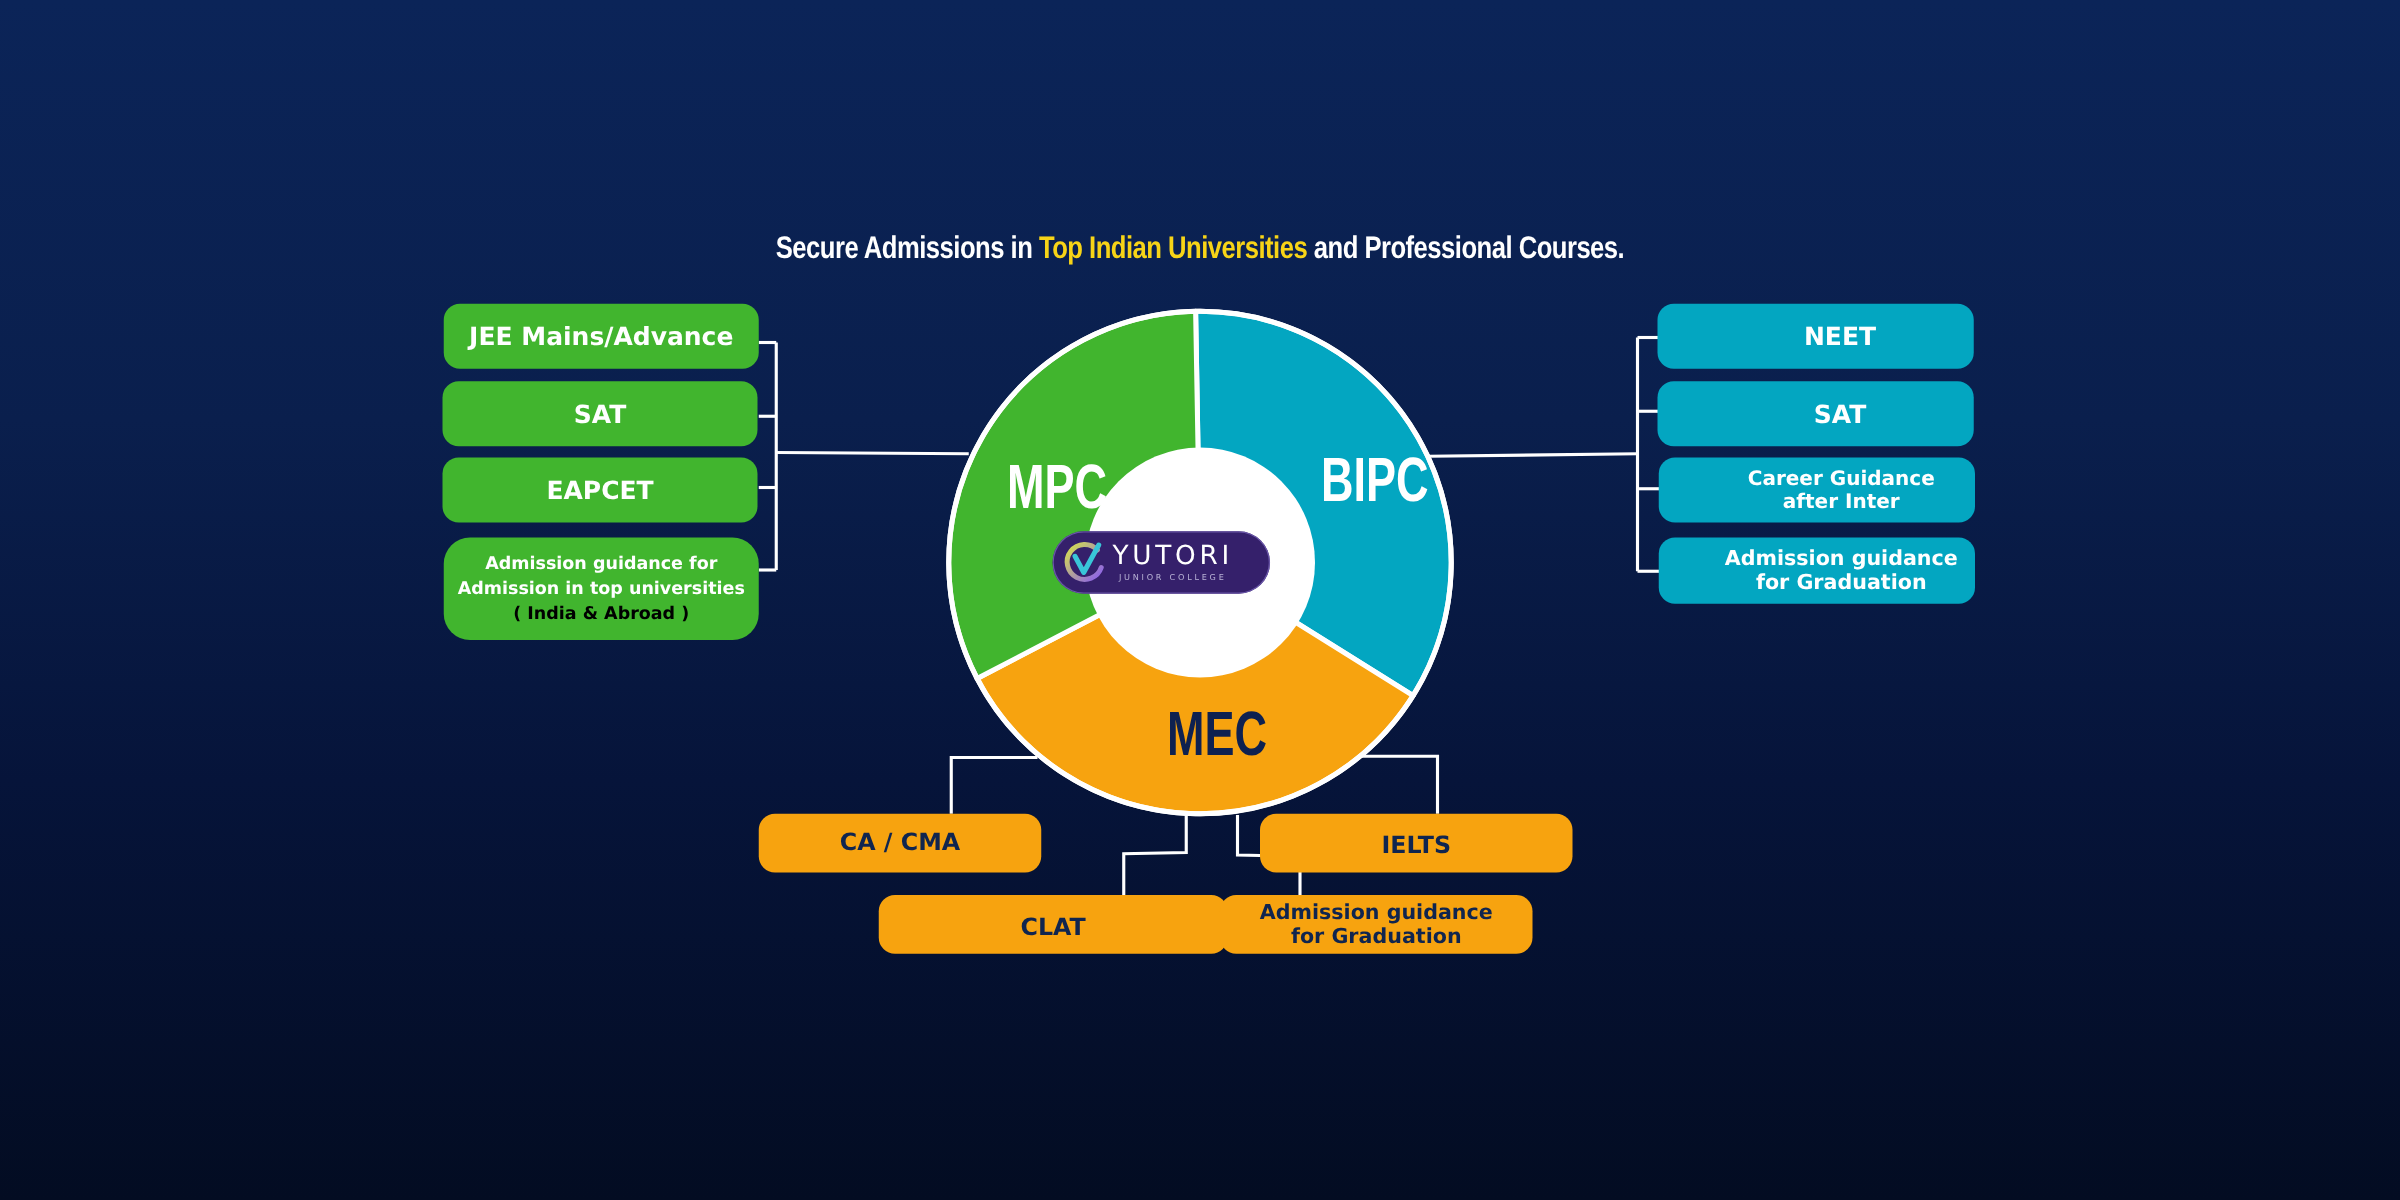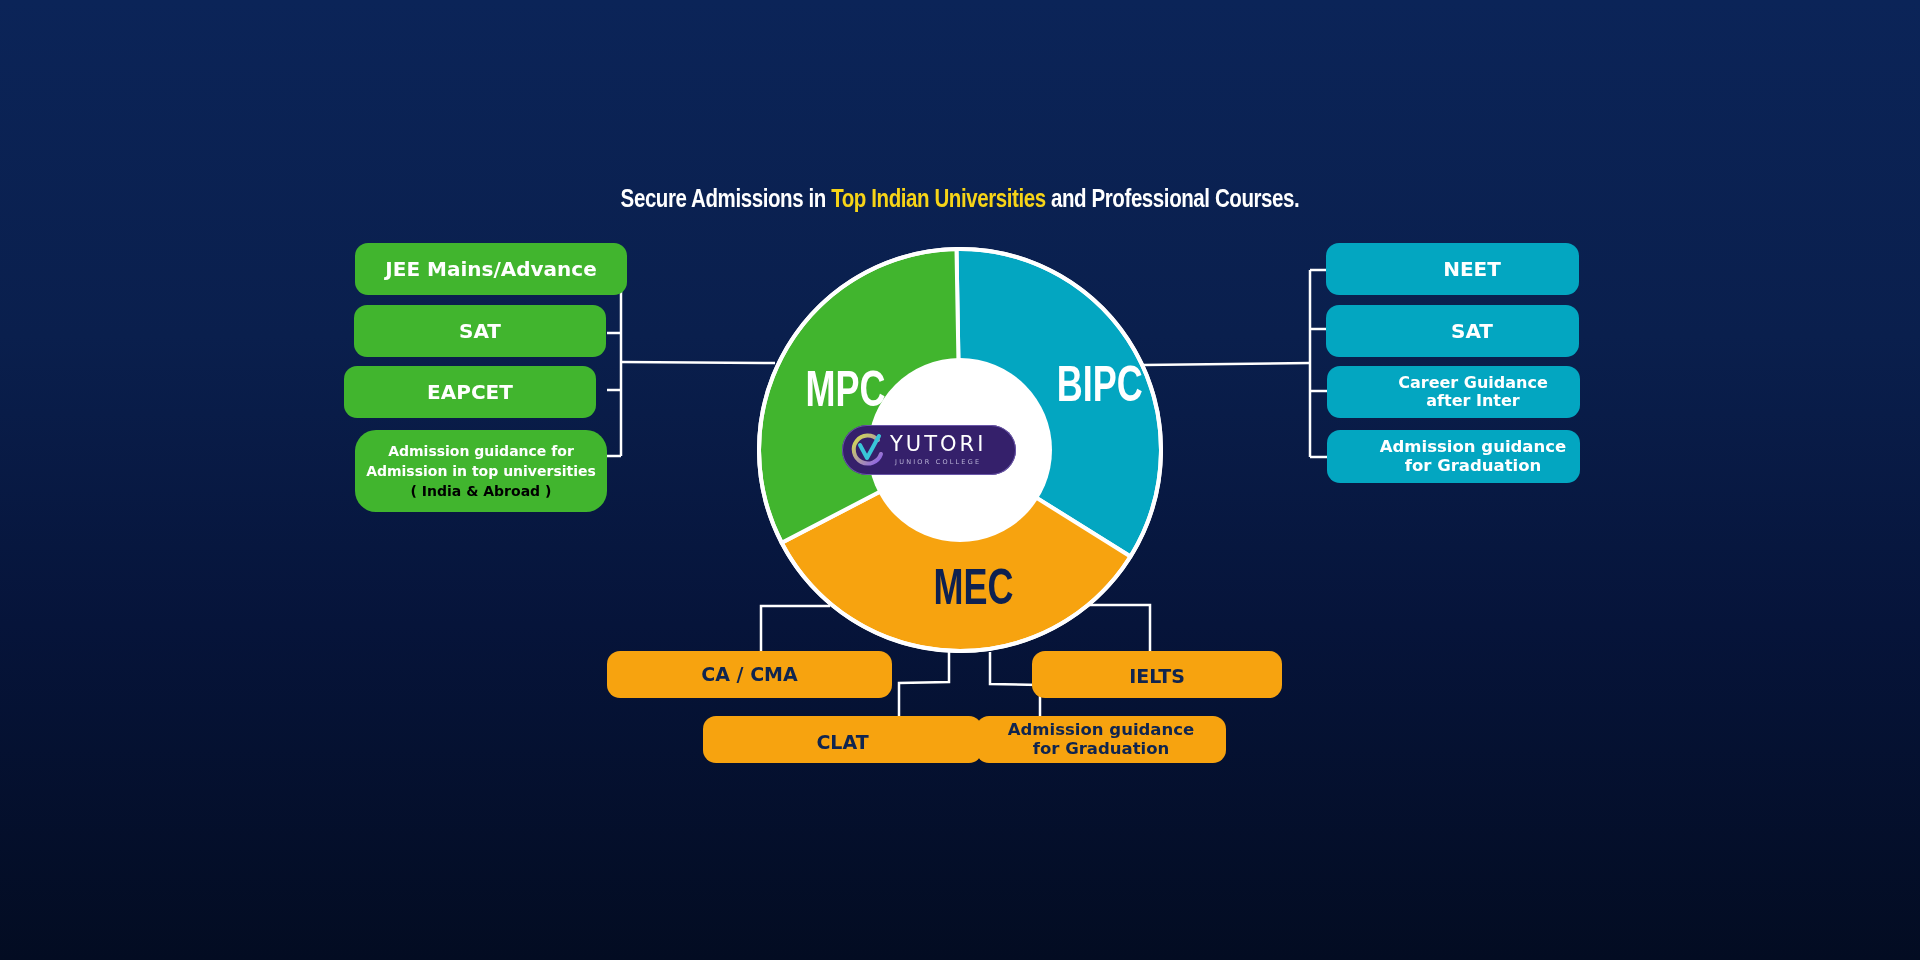--- a/index.html
+++ b/index.html
@@ -97,27 +97,27 @@
       <path d="M28 8 A14 14 0 1 0 31 22" fill="none" stroke="url(#lg1)" stroke-width="4" stroke-linecap="round"></path>
       <path d="M10 13 L17 26 L29 4" fill="none" stroke="#39c6d8" stroke-width="4" stroke-linecap="round" stroke-linejoin="round"></path>
     </svg>
   </div>
   <div class="words">
     <div class="name">YUTORI</div>
     <div class="tag">JUNIOR COLLEGE</div>
   </div>
 </div>
 
-<div class="box green" style="left:355px; top:243px; width:272px; height:52px; font-size:20px;">
+<div class="box green" style="left:355px; top:243px; width:252px; height:52px; font-size:20px;">
   <span>JEE Mains/Advance</span>
 </div>
 <div class="box green" style="left:354px; top:305px; width:252px; height:52px; font-size:20px;">
   <span>SAT</span>
 </div>
-<div class="box green" style="left:344px; top:366px; width:252px; height:52px; font-size:20px;">
+<div class="box green" style="left:354px; top:366px; width:252px; height:52px; font-size:20px;">
   <span>EAPCET</span>
 </div>
 <div class="box green" style="left:355px; top:430px; width:252px; height:82px; font-size:14px; line-height:1.45;border-radius:21px;">
   <span>Admission guidance for</span>
   <span>Admission in top universities</span>
   <span class="sub">( India &amp; Abroad )</span>
 </div>
 
 <div class="box cyan" style="left:1326px; top:243px; width:253px; height:52px; font-size:20px;">
   <span>NEET</span>
@@ -127,24 +127,24 @@
 </div>
 <div class="box cyan" style="left:1327px; top:366px; width:253px; height:52px; font-size:16px;align-items:center;">
   <span>Career Guidance</span>
   <span>after Inter</span>
 </div>
 <div class="box cyan" style="left:1327px; top:430px; width:253px; height:53px; font-size:16.5px;">
   <span>Admission guidance</span>
   <span>for Graduation</span>
 </div>
 
-<div class="box orange" style="left:607px; top:651px; width:285px; height:47px; font-size:19px;">
+<div class="box orange" style="left:607px; top:651px; width:226px; height:47px; font-size:19px;">
   <span>CA / CMA</span>
 </div>
-<div class="box orange" style="left:1032px; top:651px; width:250px; height:47px; font-size:19px; padding-top:4px;">
+<div class="box orange" style="left:1008px; top:651px; width:250px; height:47px; font-size:19px; padding-top:4px;">
   <span>IELTS</span>
 </div>
 <div class="box orange" style="left:703px; top:716px; width:279px; height:47px; font-size:19px; padding-top:6px;">
   <span>CLAT</span>
 </div>
 <div class="box orange" style="left:976px; top:716px; width:250px; height:47px; font-size:16.5px;">
   <span>Admission guidance</span>
   <span>for Graduation</span>
 </div>
 

